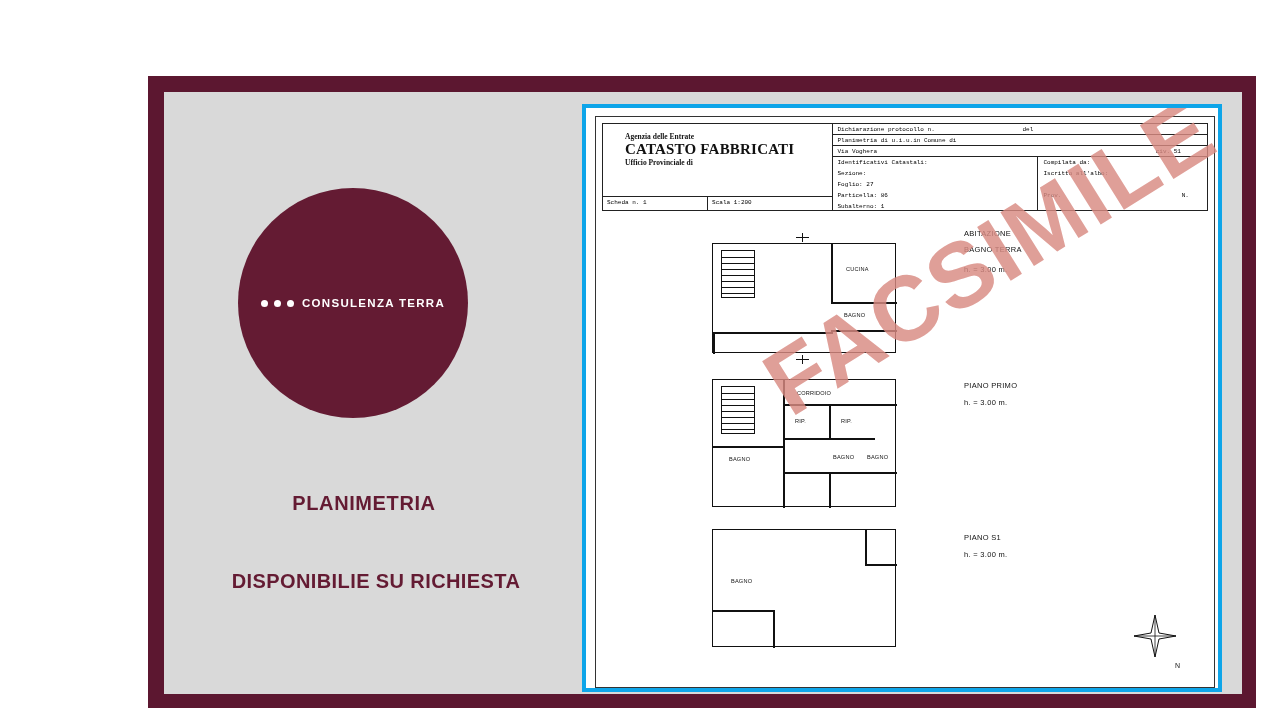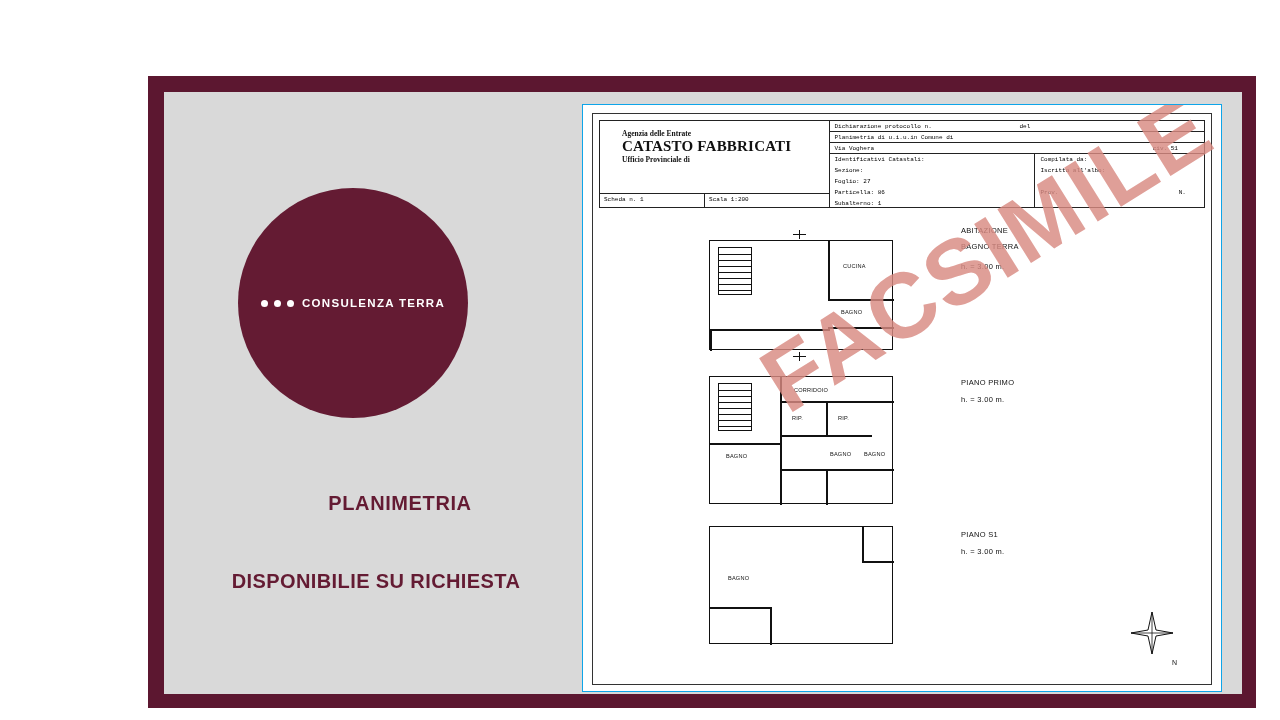--- a/index.html
+++ b/index.html
@@ -80,21 +80,20 @@
   #caption-1 {
     position: absolute;
     left: 0;
     top: 400px;
     width: 400px;
     text-align: center;
     color: #641b33;
     font-size: 20px;
     font-weight: bold;
     letter-spacing: 0.6px;
-    padding-left: 36px;
   }
   #caption-2 {
     position: absolute;
     left: 12px;
     top: 478px;
     width: 400px;
     text-align: center;
     color: #641b33;
     font-size: 20px;
     font-weight: bold;
@@ -102,21 +101,21 @@
   }
 
   
   #doc-sheet {
     position: absolute;
     left: 418px;
     top: 12px;
     width: 640px;
     height: 588px;
     background: #ffffff;
-    border: 1px solid #0ea5e9;
+    border: 4px solid #0ea5e9;
     box-sizing: border-box;
     overflow: hidden;
   }
   #doc-page {
     position: absolute;
     left: 9px;
     top: 8px;
     width: 620px;
     height: 572px;
     border: 1px solid #333;

